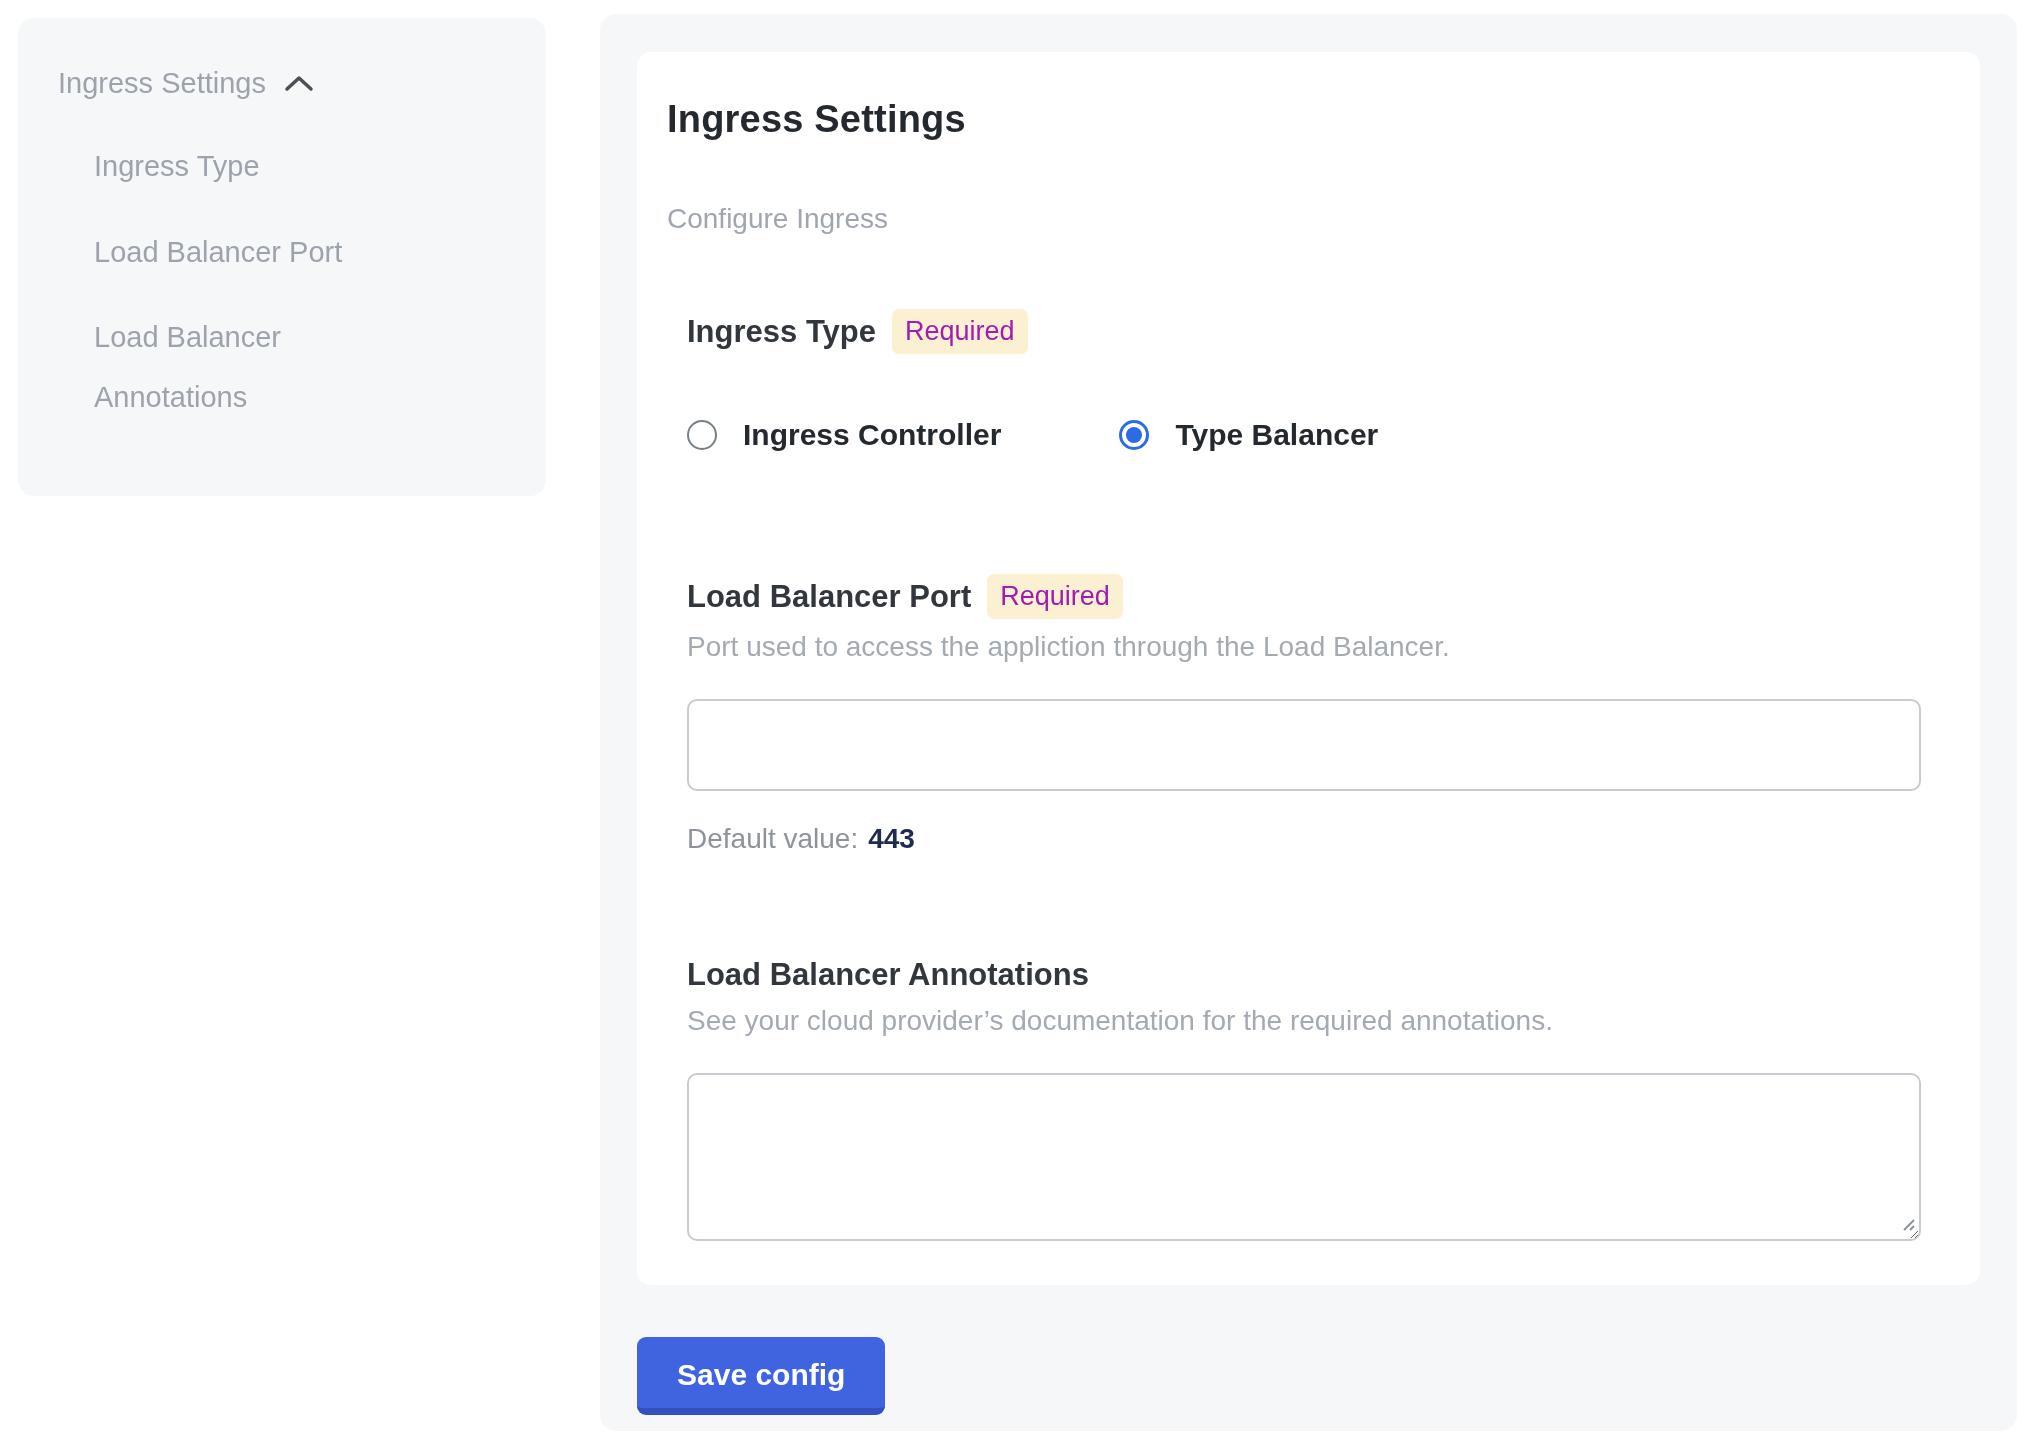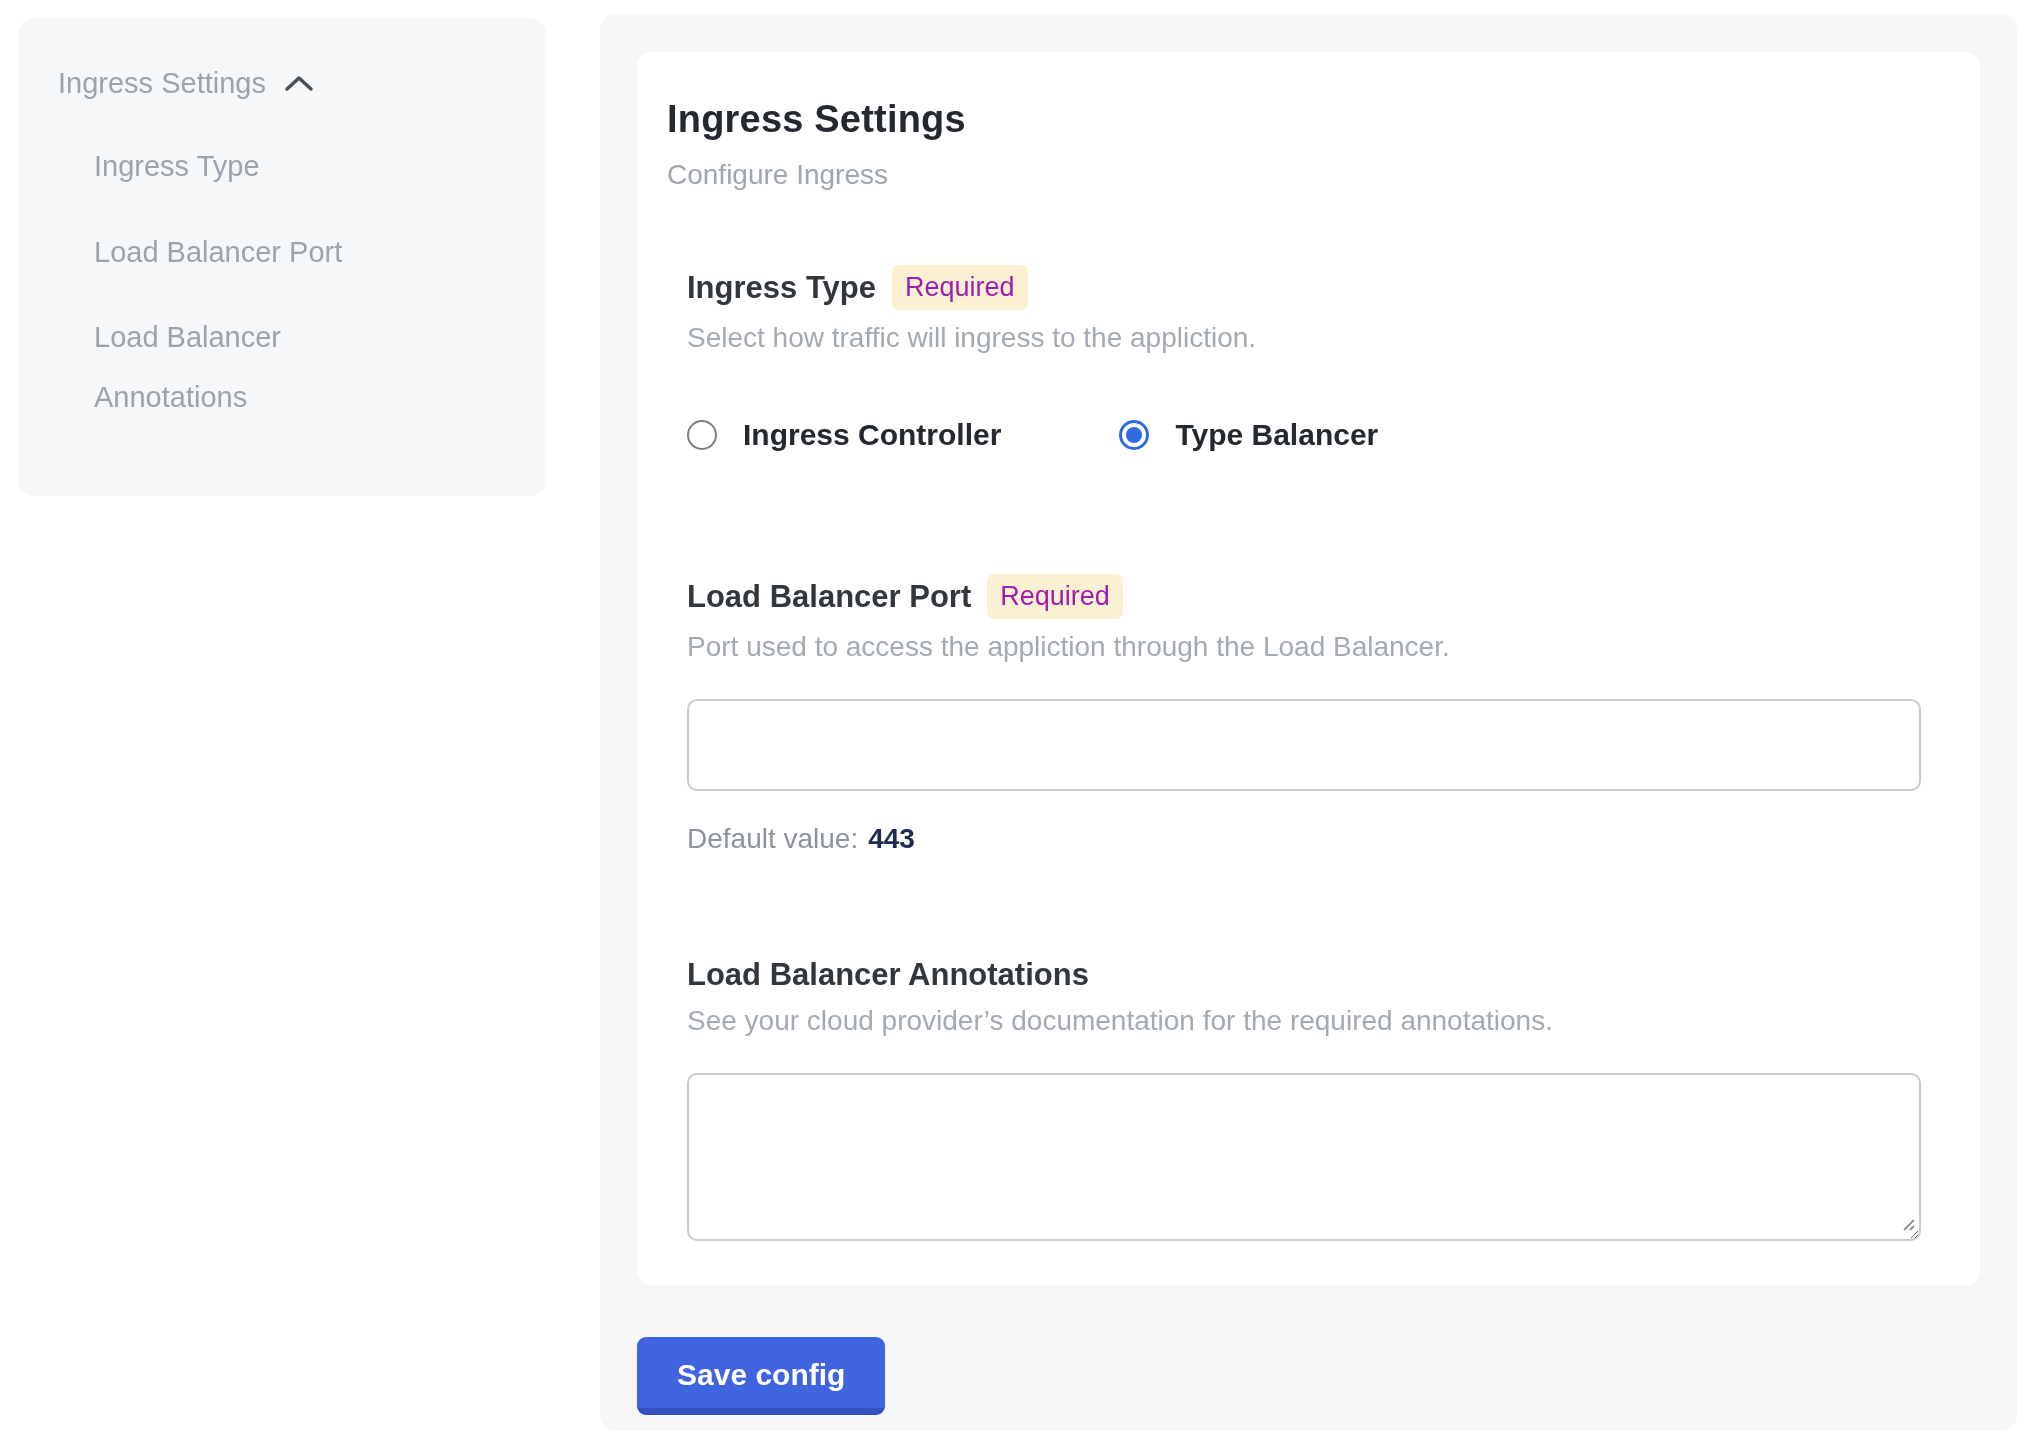--- a/index.html
+++ b/index.html
@@ -54,21 +54,21 @@
     width: 1343px;
     padding: 46px 36px 44px 30px;
   }
   .card-title {
     color: #24292F;
     font-size: 38px;
     font-weight: 700;
     letter-spacing: 0.2px;
   }
   .card-subtitle {
-    margin-top: 18px;
+    margin-top: 62px;
     color: #A0A6AE;
     font-size: 28px;
   }
   .sections { padding-left: 20px; }
 
   .section-label-row {
     display: flex; align-items: center; gap: 16px;
   }
   .section-label {
     color: #32373D;
@@ -210,21 +210,20 @@
     <h1 class="card-title">Ingress Settings</h1>
     <p class="card-subtitle">Configure Ingress</p>
 
     <div class="sections">
 
       <div class="section-ingress-type">
         <div class="section-label-row">
           <span class="section-label">Ingress Type</span>
           <span class="required-badge">Required</span>
         </div>
-        <p class="section-desc">Select how traffic will ingress to the appliction.</p>
 
         <div class="radio-group">
           <div class="radio-option">
             <span class="radio-circle"></span>
             <span class="radio-label">Ingress Controller</span>
           </div>
           <div class="radio-option">
             <span class="radio-circle selected"></span>
             <span class="radio-label">Type Balancer</span>
           </div>

